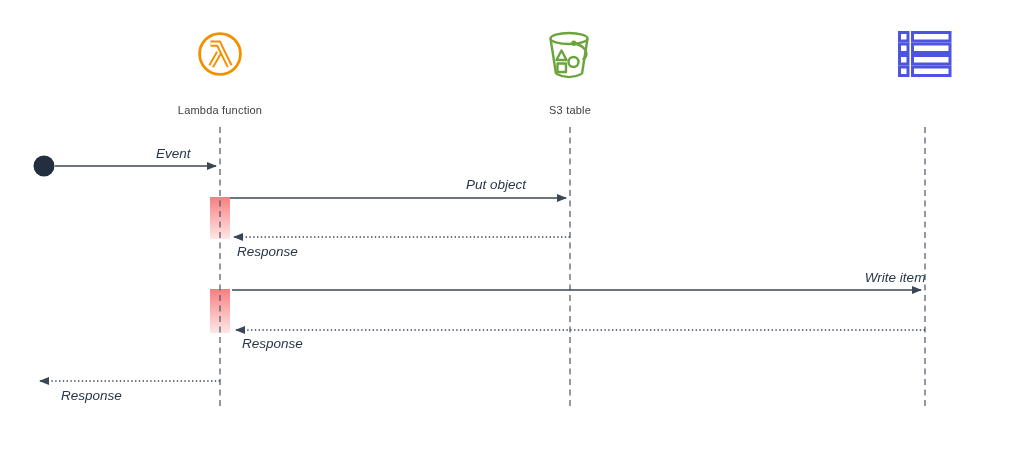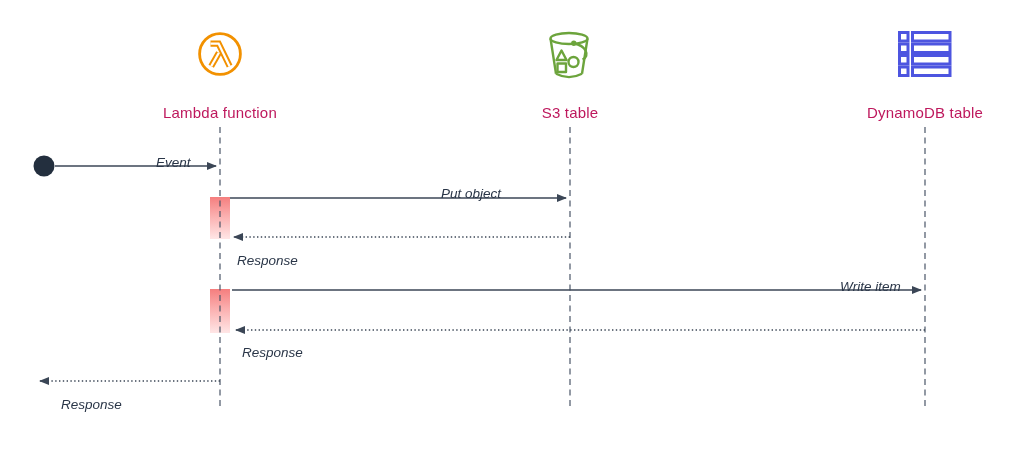--- a/index.html
+++ b/index.html
@@ -2,26 +2,26 @@
 <html><head>
 <meta charset="utf-8">
 <style>
   html,body{margin:0;padding:0;background:#ffffff;}
   #canvas{
     position:relative;width:1035px;height:467px;background:#ffffff;overflow:hidden;
     font-family:"Liberation Sans", sans-serif;
   }
   .abs{position:absolute;}
   .actor-label{
-    width:200px;text-align:center;font-size:15px;color:#be185d;letter-spacing:.2px;
+    width:200px;text-align:center;font-size:11px;color:#404040;letter-spacing:.2px;
   }
   .msg-label{
-    font-size:13.5px;font-style:italic;color:#2A3648;white-space:nowrap;margin-top:9px;
+    font-size:13.5px;font-style:italic;color:#2A3648;white-space:nowrap;
   }
-  .msg-label.right{text-align:left;width:110px;}
+  .msg-label.right{text-align:center;width:110px;}
   .activation{
     width:20px;background:linear-gradient(180deg,#F57E7E 0%,#FBAFAF 45%,#FFE6E6 100%);
   }
   svg{display:block;}
 </style>
 </head>
 <body>
 
 <div id="canvas">
 
@@ -62,21 +62,20 @@
         <rect x="1.5" y="24.5" width="8.5" height="8.5"></rect>
           <rect x="14.5" y="24.5" width="37.5" height="8.5"></rect>
         <rect x="1.5" y="36" width="8.5" height="8.5"></rect>
           <rect x="14.5" y="36" width="37.5" height="8.5"></rect>
       </g>
     </svg>
   </div>
 
   <div class="abs actor-label" style="left:120px;top:104px;">Lambda function</div>
   <div class="abs actor-label" style="left:470px;top:104px;">S3 table</div>
-  <div class="abs actor-label" style="left:825px;top:104px;">DynamoDB table</div>
 
   <svg class="abs" style="left:0;top:0;" width="1035" height="467" viewBox="0 0 1035 467">
     <defs>
       <marker id="ah" markerUnits="userSpaceOnUse" markerWidth="10" markerHeight="8" refX="9" refY="4" orient="auto">
         <path d="M0,0 L10,4 L0,8 Z" fill="#3B4656"></path>
       </marker>
     </defs>
 
     <g stroke="#4A5568" stroke-width="1.2" stroke-dasharray="6,4.5">
       <line x1="220" y1="127" x2="220" y2="408"></line>

